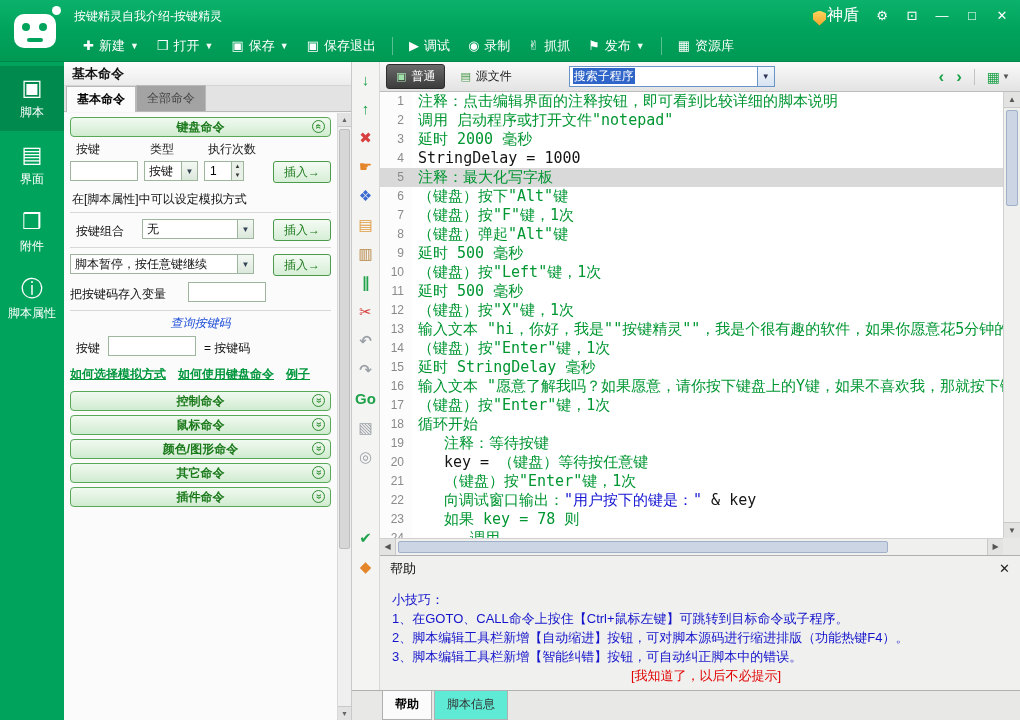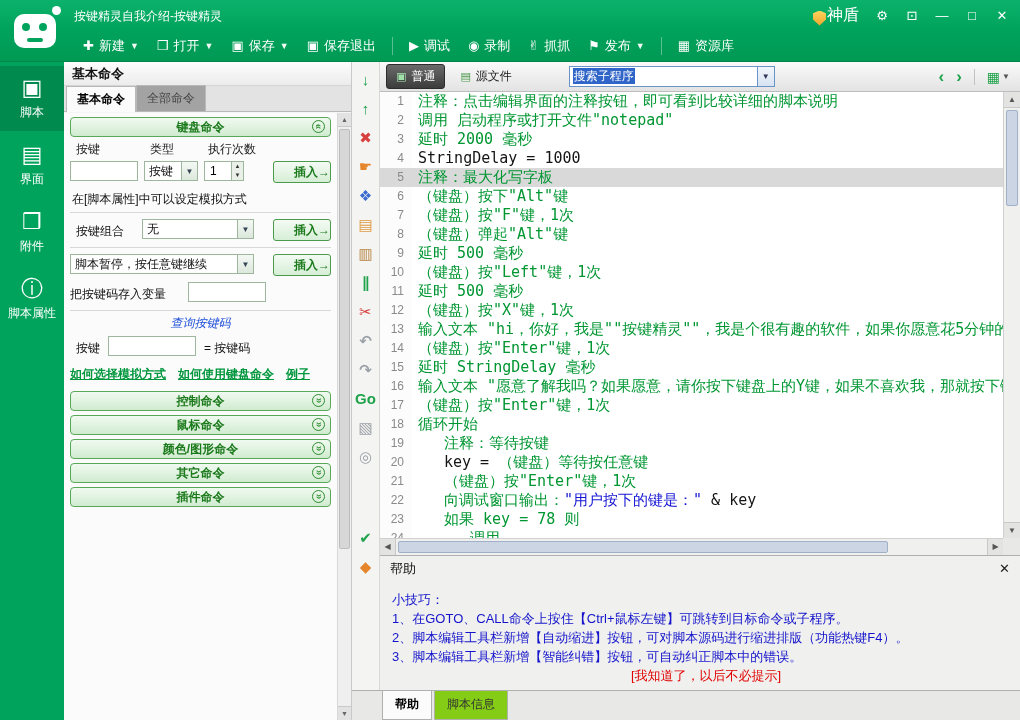--- a/index.html
+++ b/index.html
@@ -55,21 +55,21 @@
   .pos-l1{left:8px}.pos-l2{left:82px}.pos-l3{left:140px}
   .kb-ctlrow{position:relative;height:26px;margin-top:2px;}
   .inp{position:absolute;top:2px;height:20px;border:1px solid #9eb69e;background:#fff;}
   .sel{position:absolute;top:2px;height:20px;border:1px solid #9eb69e;background:#fff;font-size:12px;display:flex;overflow:hidden;}
   .sel .sv{flex:1;padding-left:4px;line-height:18px;white-space:nowrap;overflow:hidden;color:#111;}
   .sel .sa{width:16px;background:linear-gradient(#f4f8f4,#dce8dc);border-left:1px solid #9eb69e;font-size:8px;display:flex;align-items:center;justify-content:center;color:#345;}
   .spinner{position:absolute;left:136px;top:2px;width:40px;height:20px;border:1px solid #9eb69e;background:#fff;display:flex;}
   .spin-val{flex:1;font-size:12px;padding-left:5px;line-height:18px;}
   .spin-btns{width:12px;display:flex;flex-direction:column;border-left:1px solid #9eb69e;}
   .spin-btns span{flex:1;font-size:6px;line-height:9px;text-align:center;background:#e8f0e8;color:#333;}
-  .insbtn{position:absolute;right:2px;top:2px;width:58px;height:22px;border:1px solid #4c9b4c;border-radius:3px;background:linear-gradient(#f4fbf4,#d6eed6);color:#1b7a1b;font-size:12px;font-weight:bold;text-align:right;line-height:20px;}
+  .insbtn{position:absolute;right:2px;top:2px;width:58px;height:22px;border:1px solid #4c9b4c;border-radius:3px;background:linear-gradient(#f4fbf4,#d6eed6);color:#1b7a1b;font-size:12px;font-weight:normal;text-align:center;line-height:20px;}
   .kb-note{font-size:12px;margin:6px 4px 4px;color:#111;}
   .hr{height:1px;background:#d8d8d8;margin:4px 2px;}
   .row-lbl{position:absolute;top:6px;font-size:12px;color:#111;}
   .q-title{text-align:center;font-size:12px;color:#1d4ed8;margin:4px 0 2px;font-style:italic;}
   .plinks{display:flex;gap:12px;padding:6px 2px 4px;font-size:12px;white-space:nowrap;}
   .plink{color:#00963c;text-decoration:underline;font-weight:bold;}
 
   
   .edge-strip{position:absolute;left:352px;top:62px;width:28px;height:628px;background:#f4f4f2;border-right:1px solid #d8d8d8;display:flex;flex-direction:column;align-items:center;padding-top:8px;gap:9px;}
   .strip-ic{font-size:15px;font-weight:bold;line-height:20px;height:20px;}
@@ -117,21 +117,21 @@
   .help-panel{position:absolute;left:380px;top:555px;width:640px;height:135px;background:#f0f0ee;border-top:1px solid #b0b0b0;}
   .help-head{height:22px;display:flex;align-items:center;padding:3px 10px 0 10px;font-size:13px;color:#111;}
   .help-close{margin-left:auto;font-size:13px;color:#222;}
   .help-body{padding:12px 0 0 12px;}
   .hline{font-size:13px;line-height:19px;white-space:nowrap;}
   .hline.blue{color:#1414cc;}
   .hline.red{color:#e00000;text-align:center;}
 
   
   .bottom-bar{position:absolute;left:352px;top:690px;width:668px;height:30px;background:#e8e8e6;border-top:1px solid #b0b0b0;display:flex;align-items:flex-start;padding-left:30px;}
-  .btab{font-size:12px;padding:5px 12px 6px;border:1px solid #b0b0b0;border-top:none;background:#84cc16;color:#333;margin-right:2px;}
+  .btab{font-size:12px;padding:5px 12px 6px;border:1px solid #b0b0b0;border-top:none;background:#5eead4;color:#333;margin-right:2px;}
   .btab.active{background:#fbfbfb;font-weight:bold;color:#000;}
 </style>
 </head>
 <body>
 
 <div class="app">
 
   <div class="titlebar">
     <span class="title-text">按键精灵自我介绍-按键精灵</span>
     <div class="tb-right">

